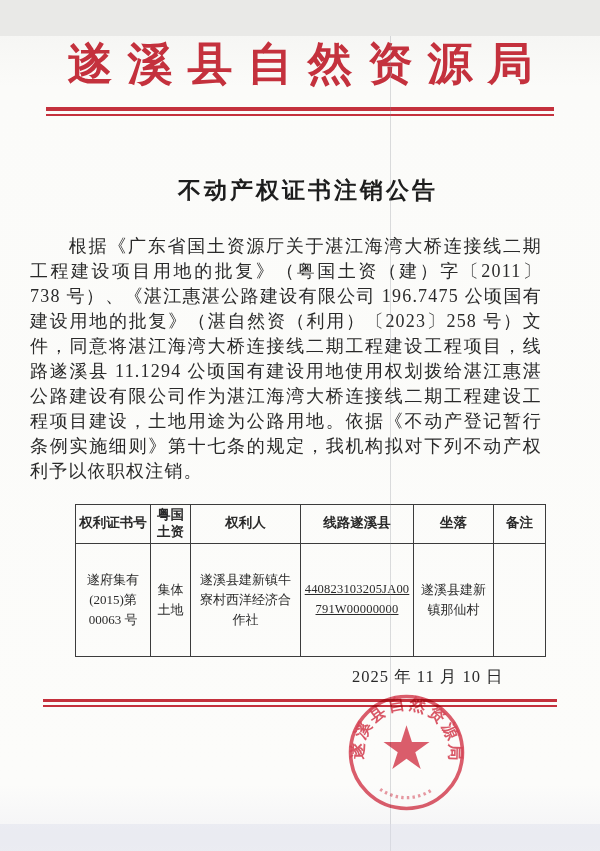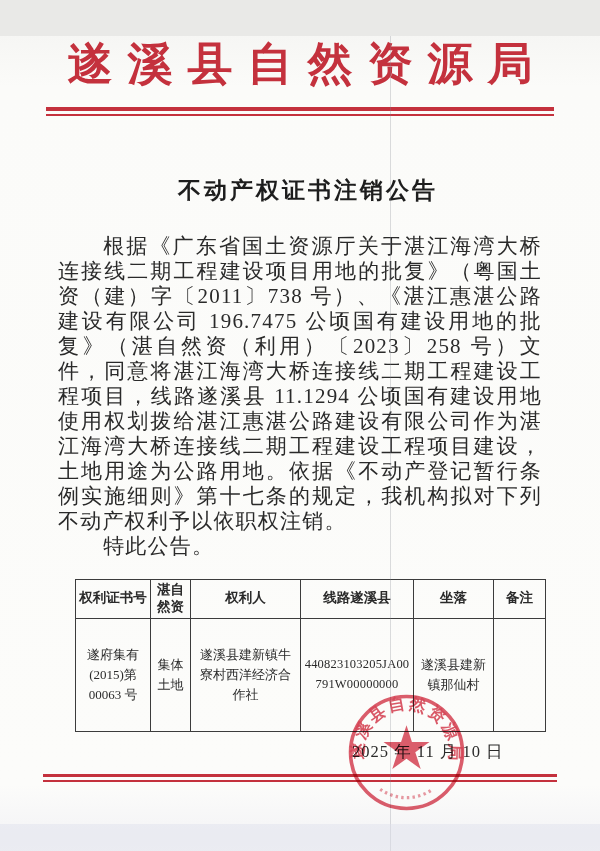--- a/index.html
+++ b/index.html
@@ -43,22 +43,22 @@
   }
   
   .doc-title{
     margin:60px 0 0 0;
     text-align:center;
     font-size:23px;line-height:30px;font-weight:700;
     color:#1d1d1d;letter-spacing:3px;padding-left:16px;
   }
   
   .body-text{
-    margin:28px 58px 0 58px;
-    font-size:21px;line-height:25px;
+    margin:28px 58px 0 30px;
+    font-size:18px;line-height:25px;
     letter-spacing:1.2px;
     text-align:justify;
     color:#2a2a2a;
   }
   .body-text p{margin:0;text-indent:2.15em;}
   
   table.notice-table{
     width:470px;margin:20px 0 4px 75px;
     border-collapse:collapse;
     table-layout:fixed;
@@ -68,21 +68,21 @@
     text-align:center;vertical-align:middle;
     padding:2px 3px;
     color:#2a2a2a;
   }
   .notice-table th{
     height:33px;font-size:13.5px;font-weight:700;line-height:1.25;
   }
   .notice-table td{
     height:108px;font-size:13px;line-height:1.55;
   }
-  .notice-table td.unit-no{font-size:12.5px;word-break:break-all;letter-spacing:.2px;}
+  .notice-table td.unit-no{font-size:12.5px;word-break:break-all;letter-spacing:.2px;text-decoration:underline;}
   
   .footer-unit{
     margin:42px 0 0 268px;
     font-size:16.5px;line-height:20px;letter-spacing:1px;color:#2a2a2a;
   }
   .footer-date{
     margin:10px 0 6px 352px;
     font-size:16.5px;line-height:20px;letter-spacing:1px;color:#2a2a2a;
   }
   
@@ -100,36 +100,35 @@
 
   <header>
     <h1 class="gov-name">遂溪县自然资源局</h1>
     <div class="double-rule top"></div>
   </header>
 
   <h2 class="doc-title">不动产权证书注销公告</h2>
 
   <section class="body-text">
     <p>根据《广东省国土资源厅关于湛江海湾大桥连接线二期工程建设项目用地的批复》（粤国土资（建）字〔2011〕738 号）、《湛江惠湛公路建设有限公司 196.7475 公顷国有建设用地的批复》（湛自然资（利用）〔2023〕258 号）文件，同意将湛江海湾大桥连接线二期工程建设工程项目，线路遂溪县 11.1294 公顷国有建设用地使用权划拨给湛江惠湛公路建设有限公司作为湛江海湾大桥连接线二期工程建设工程项目建设，土地用途为公路用地。依据《不动产登记暂行条例实施细则》第十七条的规定，我机构拟对下列不动产权利予以依职权注销。</p>
-    <p>特此公告。</p>
   </section>
 
   <table class="notice-table">
     <colgroup>
       <col style="width:75px">
         <col style="width:40px">
         <col style="width:110px">
       <col style="width:113px">
         <col style="width:80px">
         <col style="width:52px">
     </colgroup>
     <thead>
       <tr>
         <th>权利证书号</th>
-        <th>湛自然资</th>
+        <th>粤国土资</th>
         <th>权利人</th>
         <th>线路遂溪县</th>
         <th>坐落</th>
         <th>备注</th>
       </tr>
     </thead>
     <tbody>
       <tr>
         <td>遂府集有(2015)第 00063 号</td>
         <td>集体土地</td>

